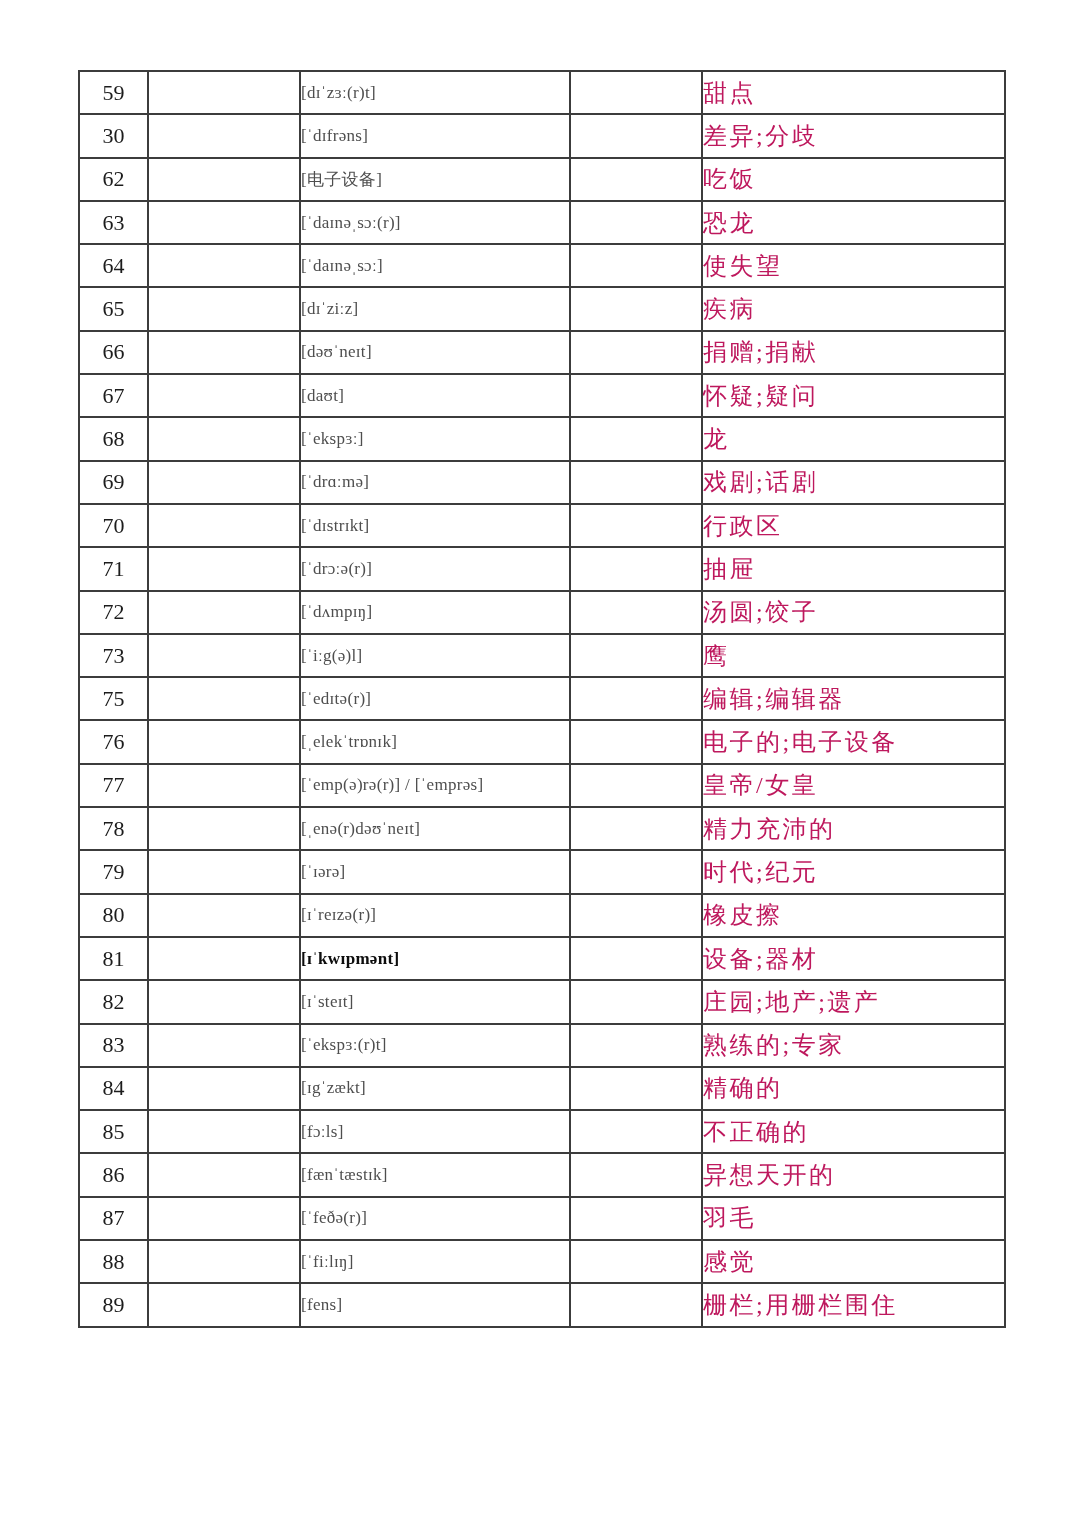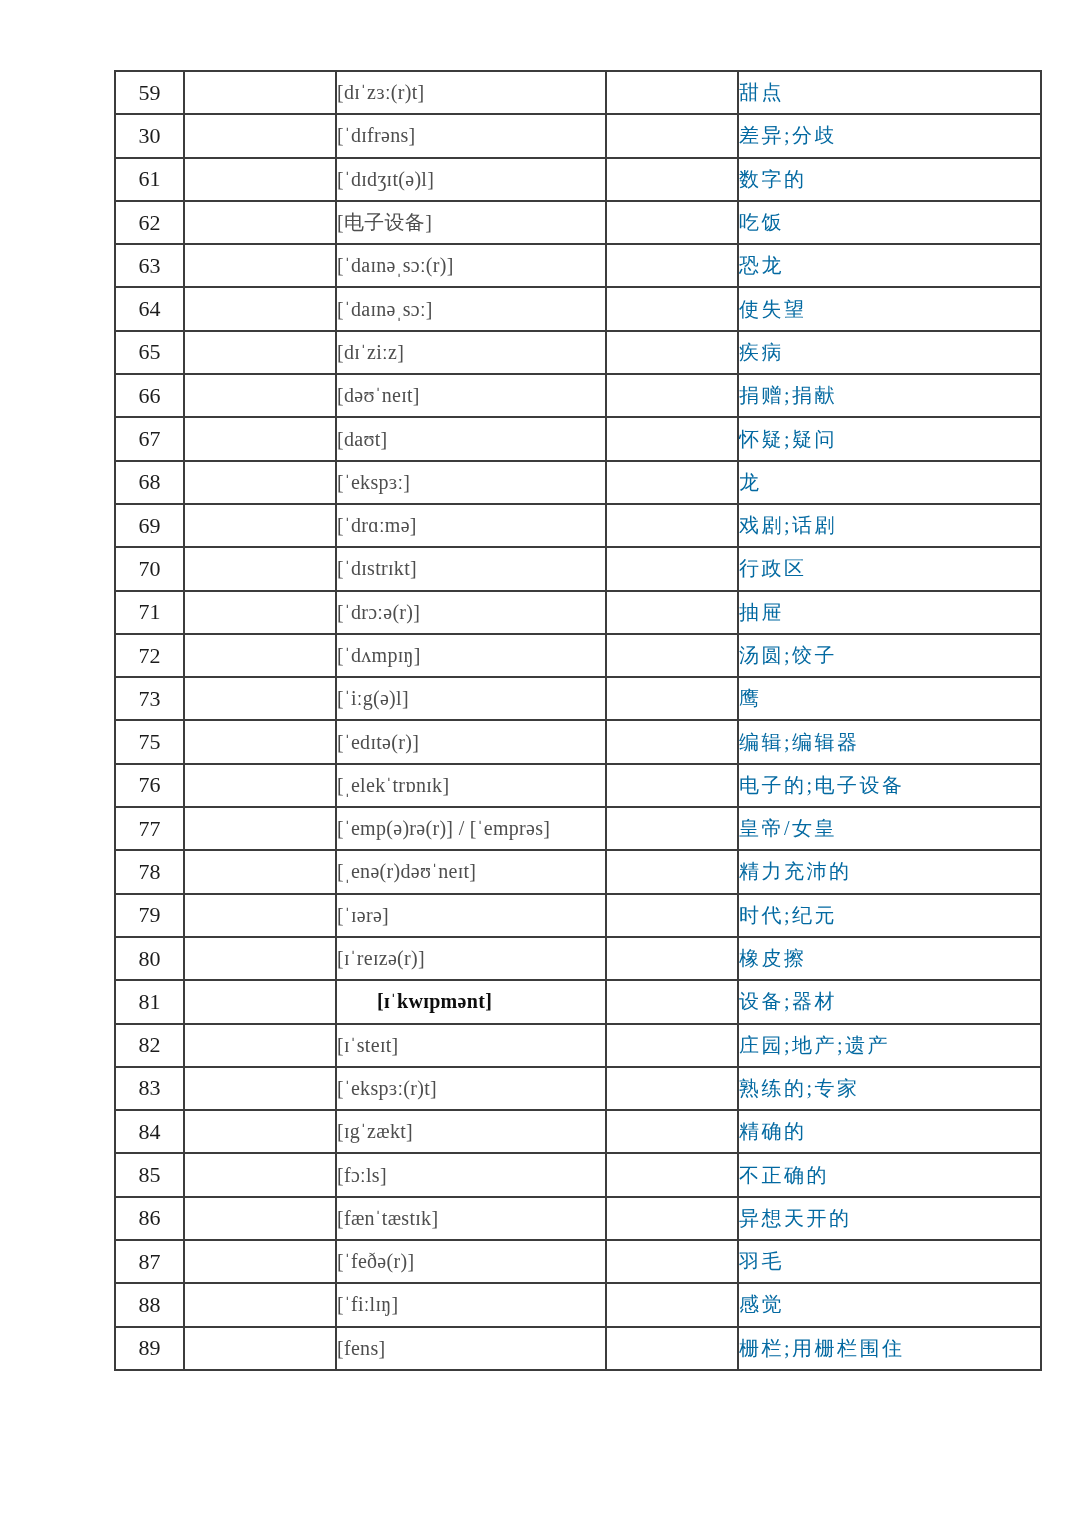--- a/index.html
+++ b/index.html
@@ -16,55 +16,53 @@
   .page {
     box-sizing: border-box;
     width: 1080px;
     height: 1527px;
     padding: 70px 77px 0 78px;
   }
   table.vocab-table {
     border-collapse: collapse;
     width: 926px;
     table-layout: fixed;
-    margin-left: 36px;
   }
   table.vocab-table td {
     border: 2px solid #3c3c3c;
     height: 41.3px;
     padding: 0;
     vertical-align: middle;
     overflow: hidden;
     white-space: nowrap;
   }
   td.col-0 {
     text-align: center;
     font-size: 22px;
     color: #1c1c1c;
   }
   td.col-1 {
     
   }
   td.col-2 {
-    font-size: 20px;
+    font-size: 17px;
     color: #4e4e4e;
     padding-left: 9px;
     letter-spacing: 0.3px;
   }
   td.col-2.emphasis {
     color: #0d0d0d;
     font-weight: bold;
-    padding-left: 40px;
   }
   td.col-3 {
     
   }
   td.col-4 {
-    font-size: 20px;
-    color: #0369a1;
+    font-size: 24px;
+    color: #be185d;
     padding-left: 12px;
     letter-spacing: 2.5px;
     font-style: normal;
   }
 </style>
 </head>
 <body>
 
 <div class="page">
   <table class="vocab-table">
@@ -84,27 +82,20 @@
           <td class="col-4">甜点</td>
         </tr>
         <tr>
           <td class="col-0">30</td>
           <td class="col-1"></td>
           <td class="col-2">[ˈdɪfrəns]</td>
           <td class="col-3"></td>
           <td class="col-4">差异;分歧</td>
         </tr>
         <tr>
-          <td class="col-0">61</td>
-          <td class="col-1"></td>
-          <td class="col-2">[ˈdɪdʒɪt(ə)l]</td>
-          <td class="col-3"></td>
-          <td class="col-4">数字的</td>
-        </tr>
-        <tr>
           <td class="col-0">62</td>
           <td class="col-1"></td>
           <td class="col-2">[电子设备]</td>
           <td class="col-3"></td>
           <td class="col-4">吃饭</td>
         </tr>
         <tr>
           <td class="col-0">63</td>
           <td class="col-1"></td>
           <td class="col-2">[ˈdaɪnəˌsɔː(r)]</td>

